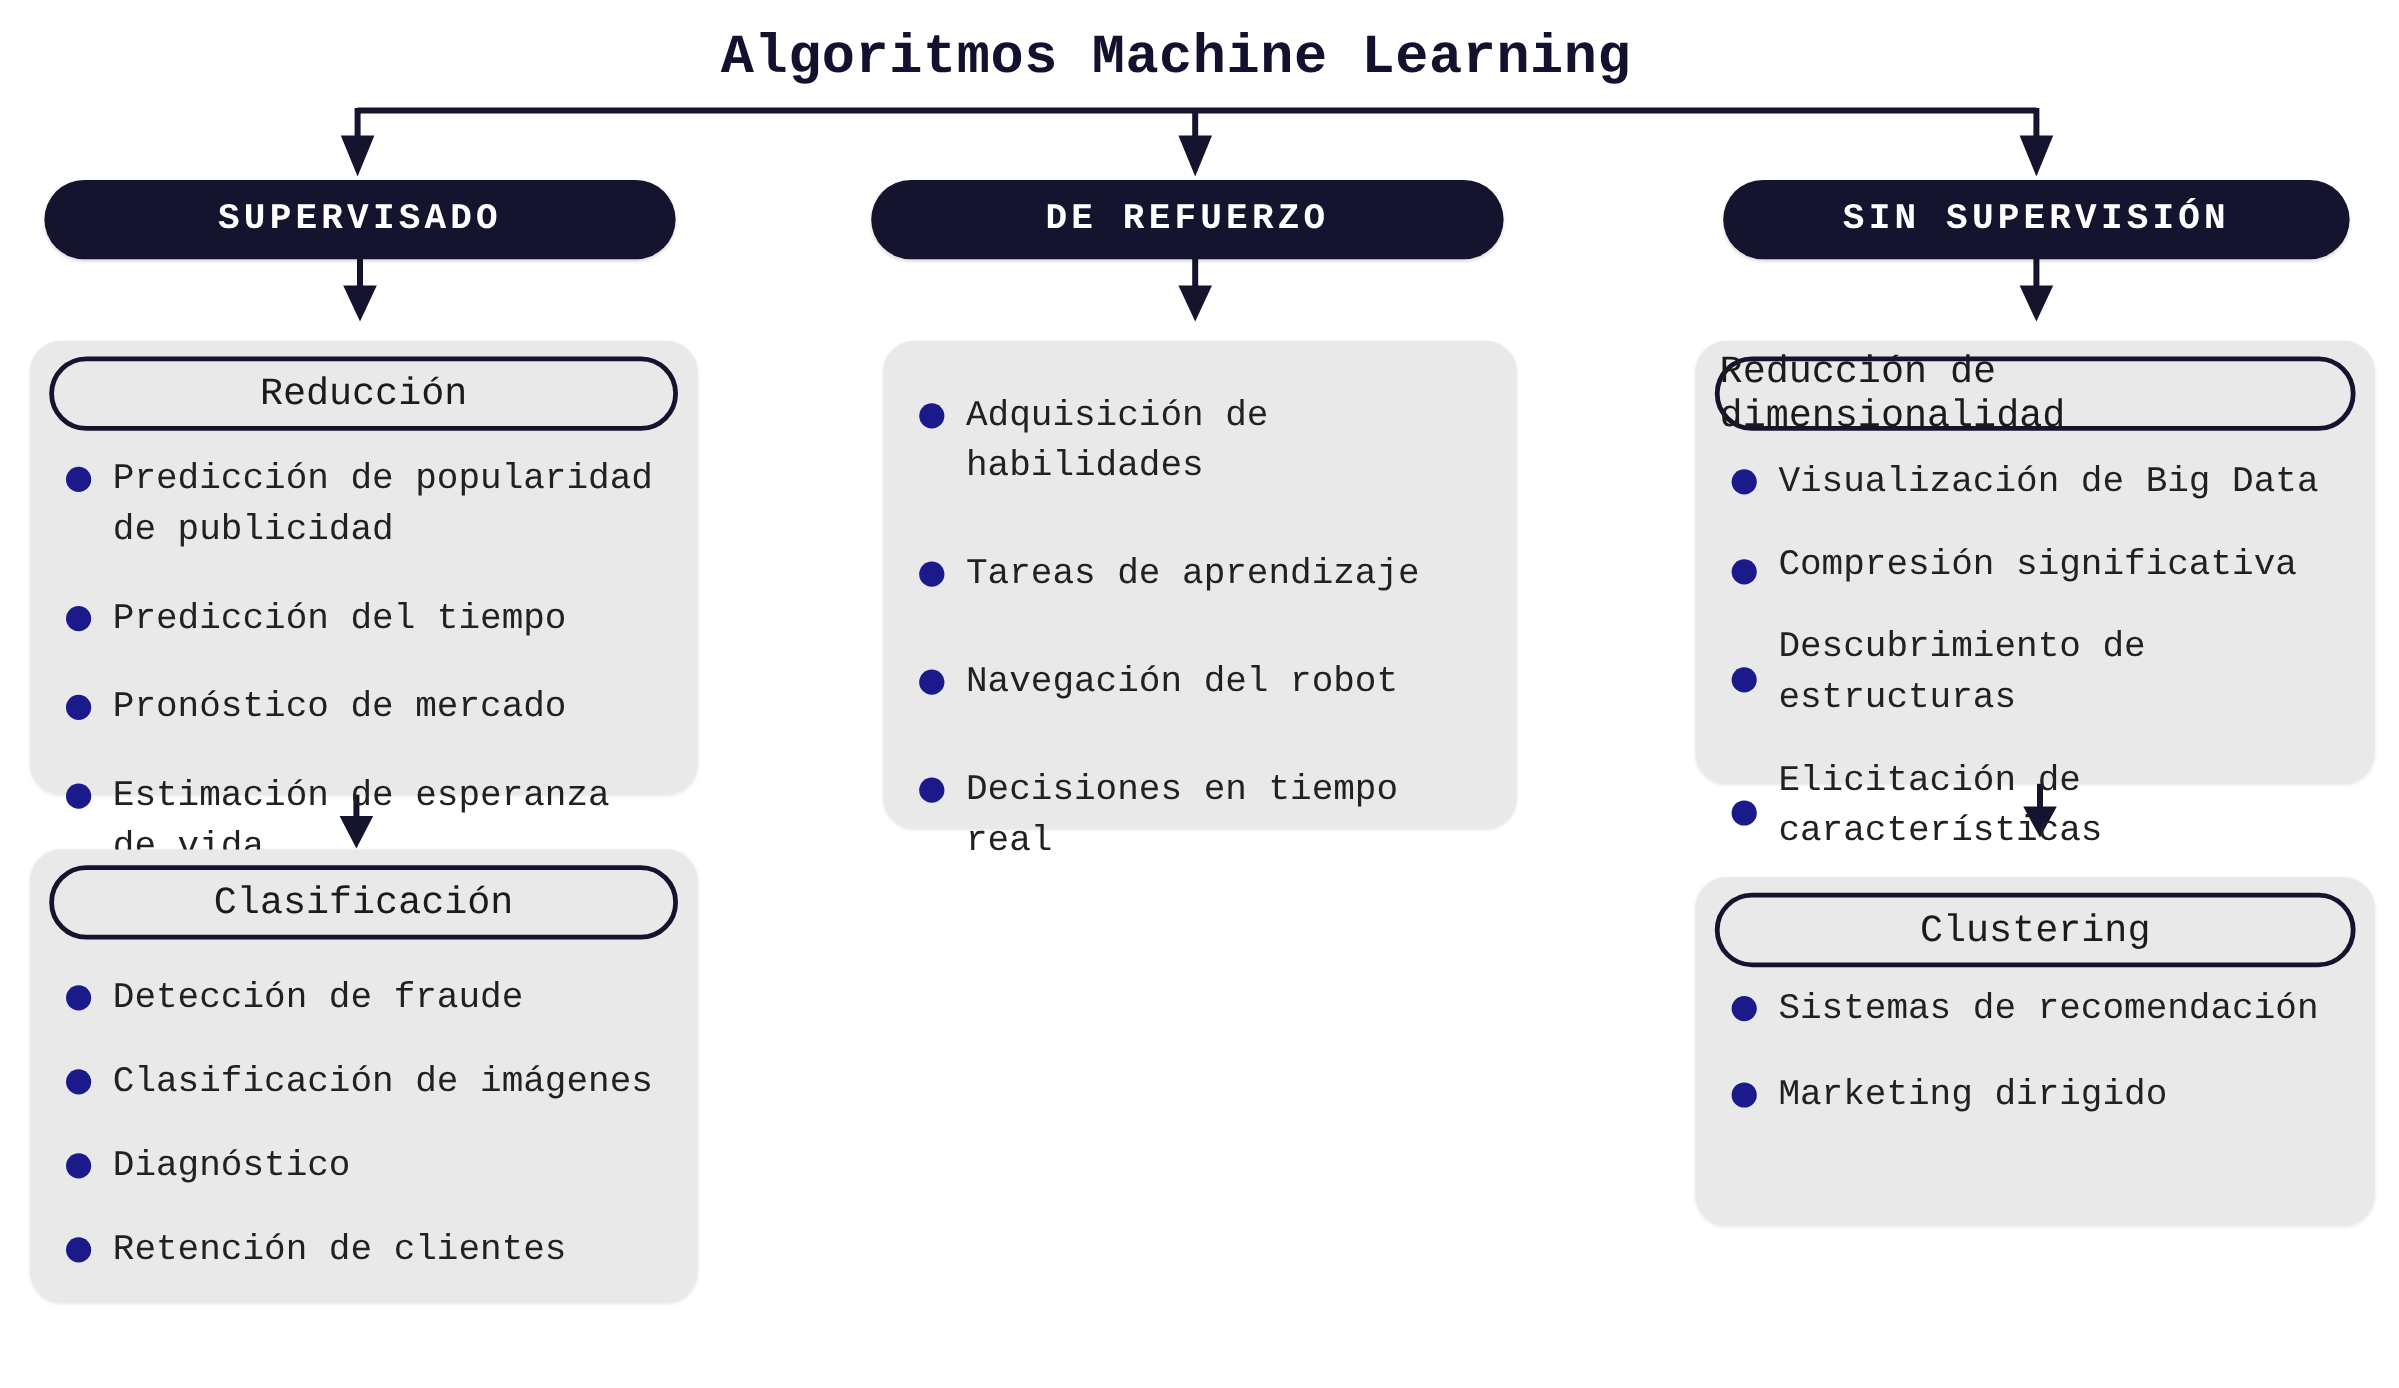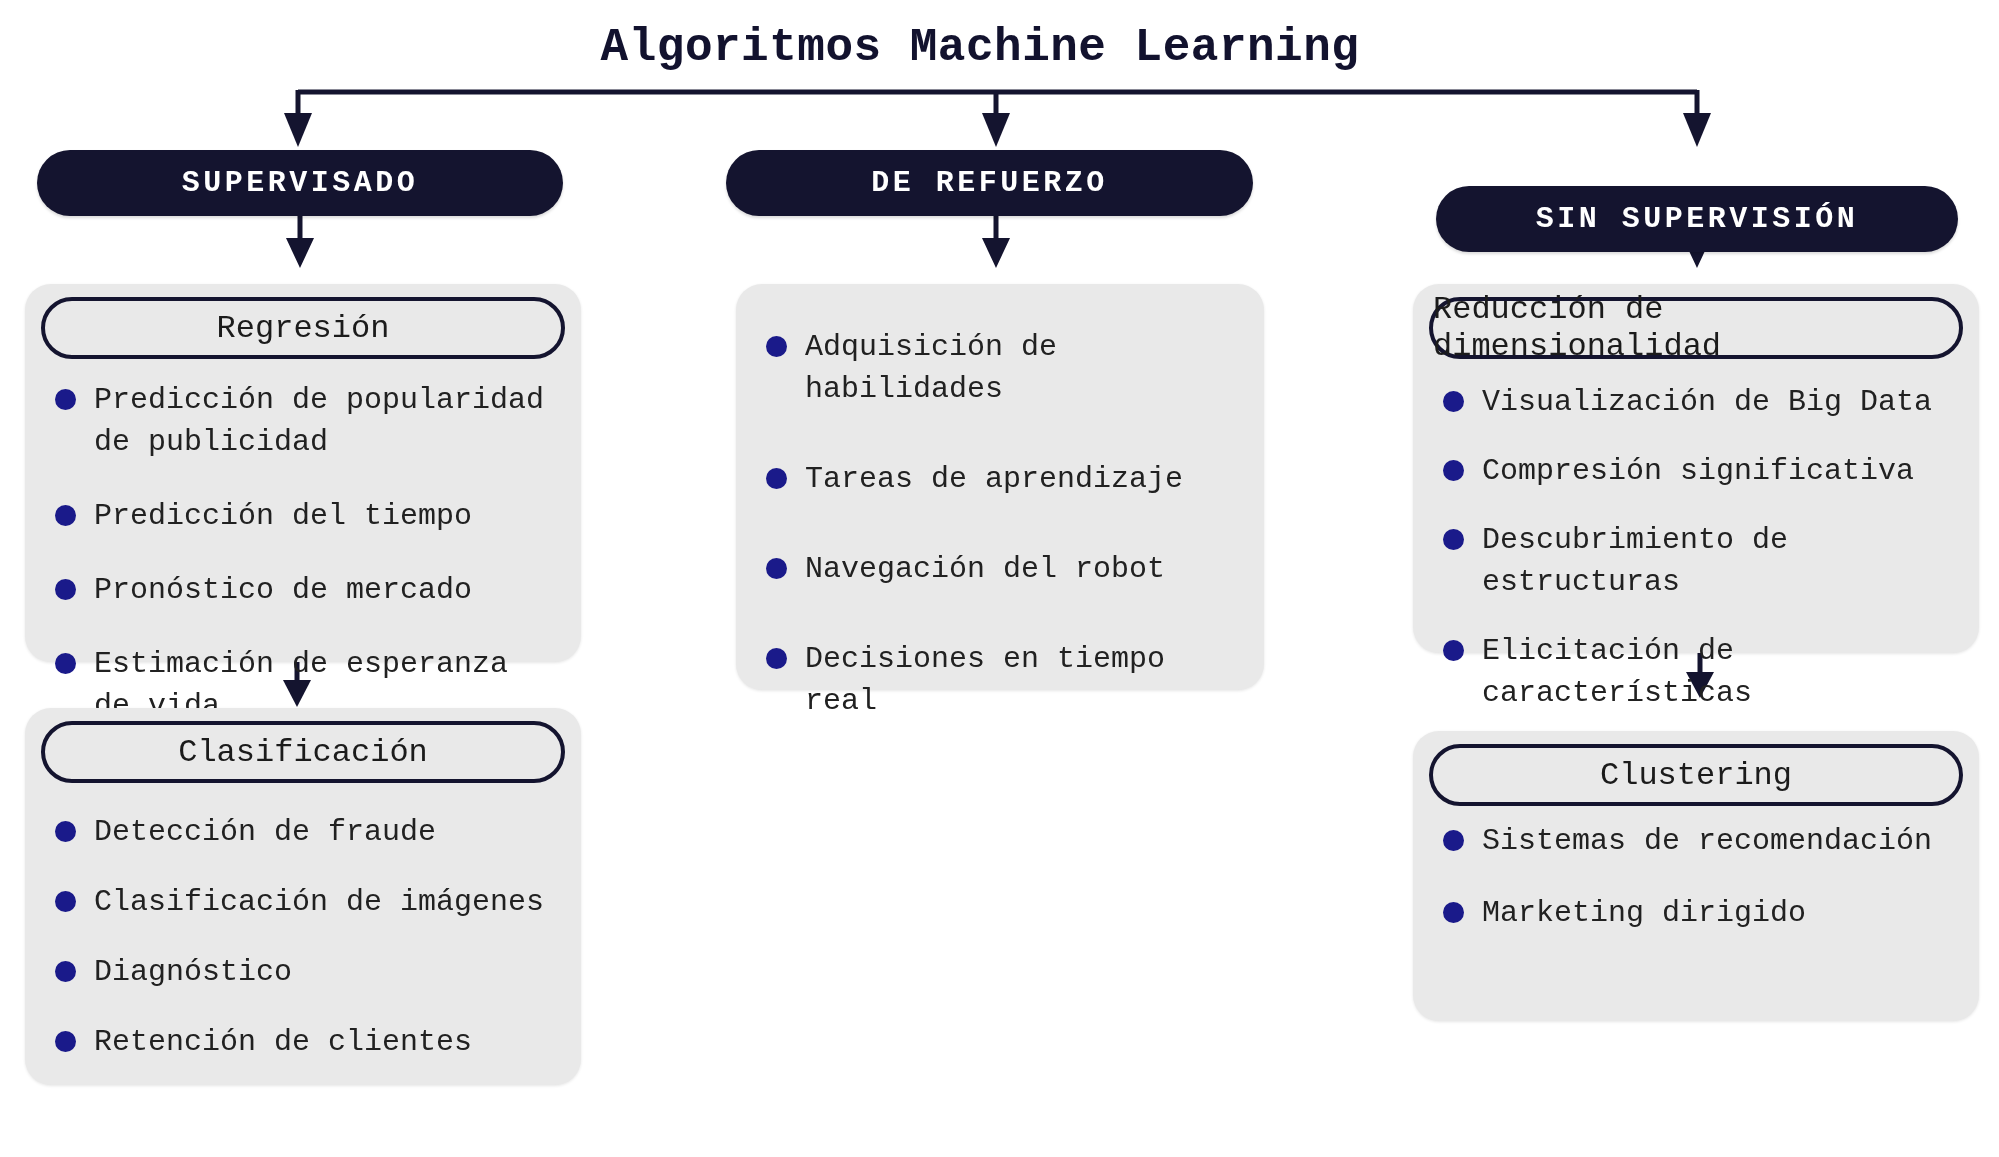--- a/index.html
+++ b/index.html
@@ -53,21 +53,21 @@
     display: flex;
     align-items: center;
     justify-content: center;
     font-size: 30px;
     font-weight: 700;
     letter-spacing: 3.5px;
     box-shadow: 0 2px 3px rgba(0,0,0,0.15);
   }
   #pill-supervisado { left: 37px;   top: 150px; width: 526px; text-align: right; }
   #pill-refuerzo    { left: 726px;  top: 150px; width: 527px; }
-  #pill-sin         { left: 1436px; top: 150px; width: 522px; margin-top: 36px; }
+  #pill-sin         { left: 1436px; top: 150px; width: 522px; }
 
   .card {
     position: absolute;
     background: #e9e9e9;
     border-radius: 26px;
     box-sizing: border-box;
     box-shadow: 0 1px 3px rgba(0,0,0,0.10);
   }
   #card-regresion     { left: 25px;   top: 284px; width: 556px; height: 378px; }
   #card-clasificacion { left: 25px;   top: 708px; width: 556px; height: 377px; }
@@ -112,21 +112,21 @@
   }
   ul.items li span { white-space: pre-line; }
 
   #card-clasificacion ul.items { padding-top: 28px; }
   #card-clasificacion ul.items li + li { margin-top: 28px; }
 
   #card-refuerzo ul.items { padding-top: 42px; }
   #card-refuerzo ul.items li + li { margin-top: 48px; }
 
   #card-reduccion ul.items { padding-top: 22px; }
-  #card-reduccion ul.items li + li { margin-top: 27px; }
+  #card-reduccion ul.items li + li { margin-top: 27px; align-items: center; }
 
   #card-clustering ul.items { padding-top: 14px; }
   #card-clustering ul.items li + li { margin-top: 30px; }
 </style>
 </head>
 <body>
 
 <div class="canvas">
 
   <div class="title">Algoritmos Machine Learning</div>
@@ -162,21 +162,21 @@
   </div>
   <div class="branch-pill" id="pill-refuerzo">
     <span>DE REFUERZO</span>
   </div>
   <div class="branch-pill" id="pill-sin">
     <span>SIN SUPERVISIÓN</span>
   </div>
 
   <div class="card" id="card-regresion">
     <div class="card-header">
-      <span>Regresión</span>
+      <span>Reducción</span>
     </div>
     <ul class="items">
       <li>
           <span>Predicción de popularidad
 de publicidad</span>
         </li>
       <li>
           <span>Predicción del tiempo</span>
         </li>
       <li>

